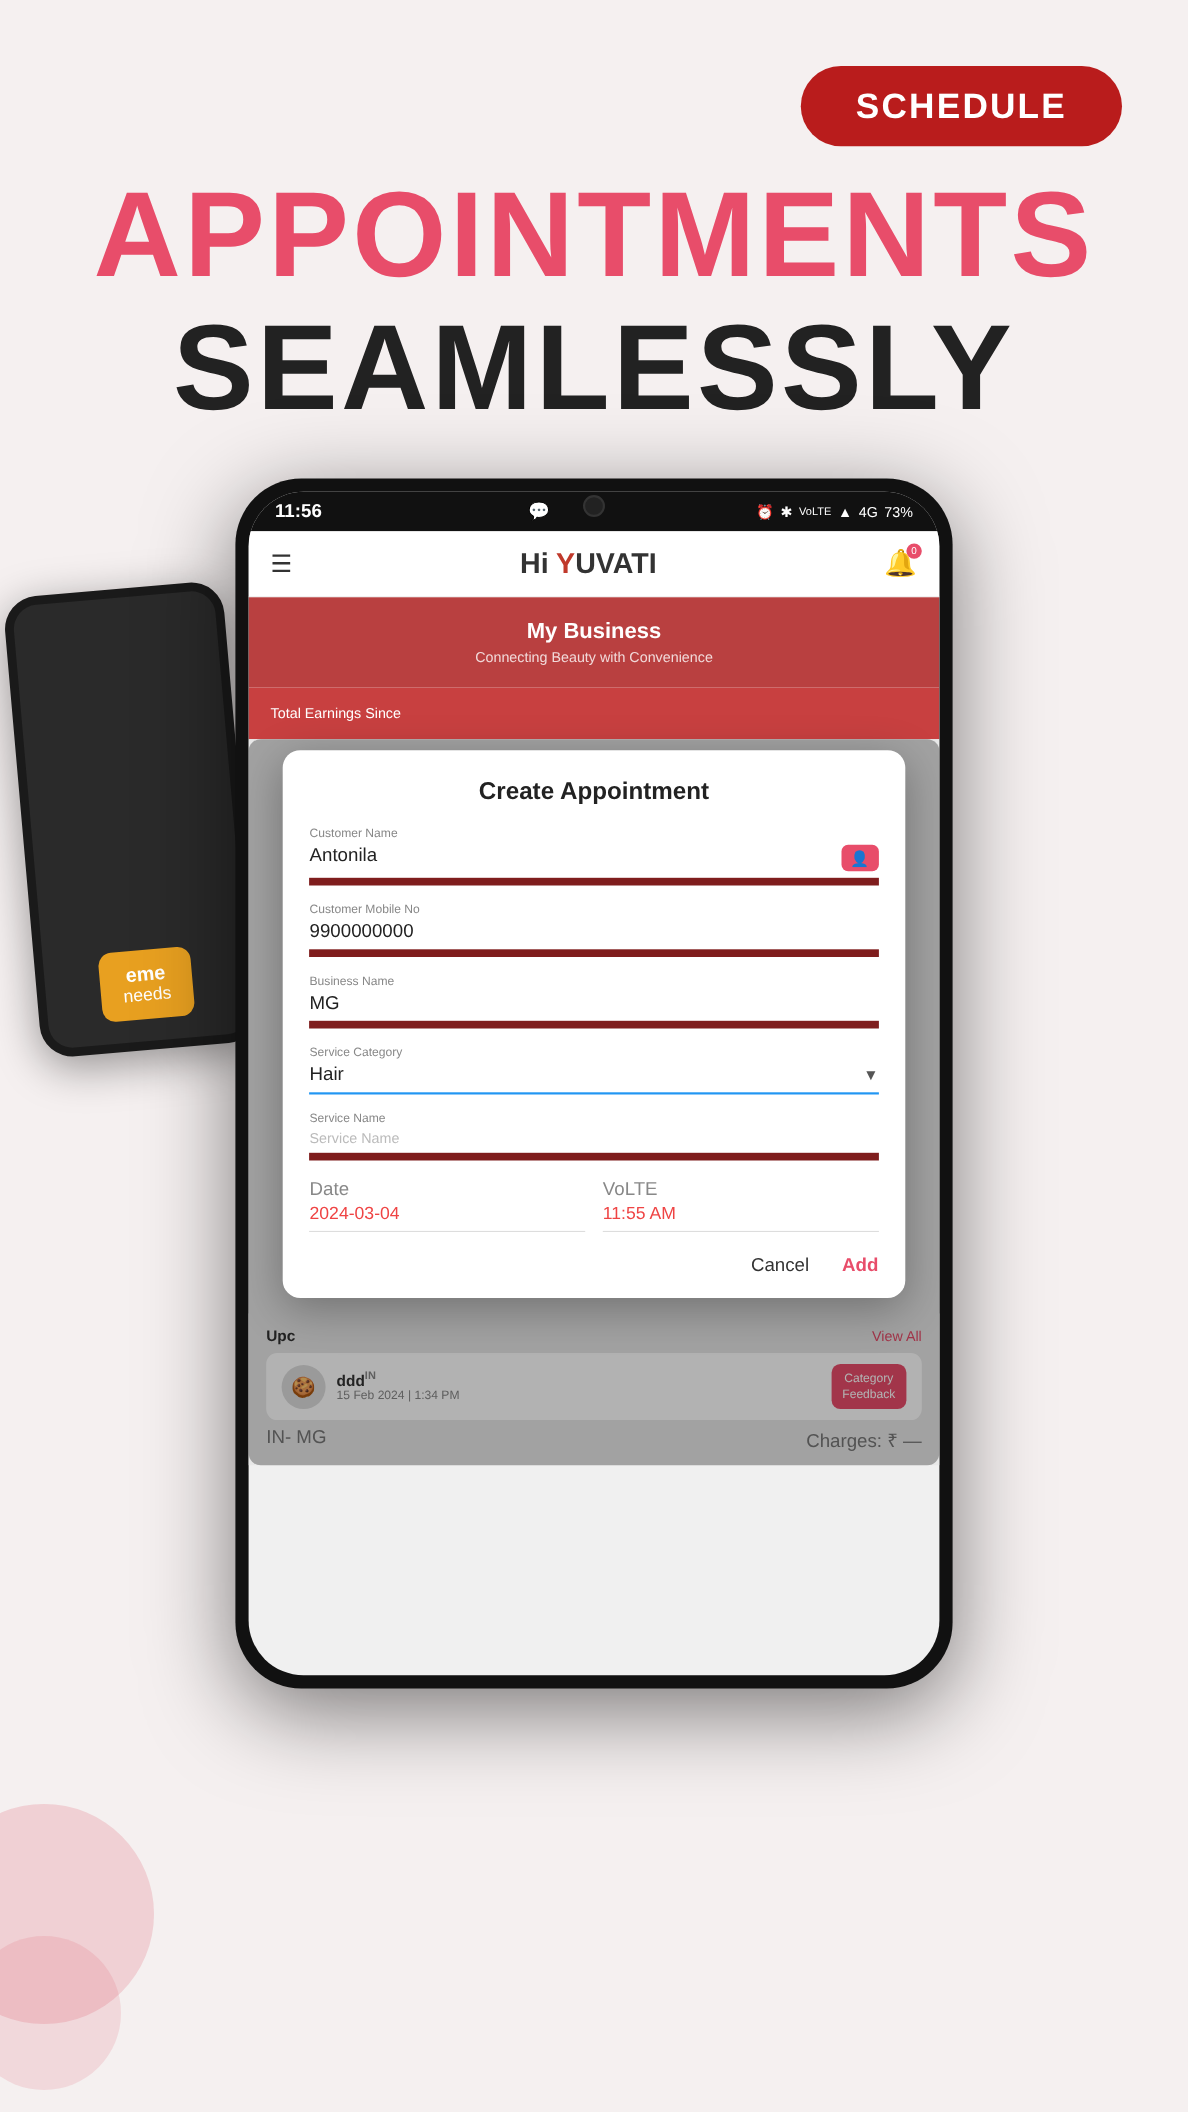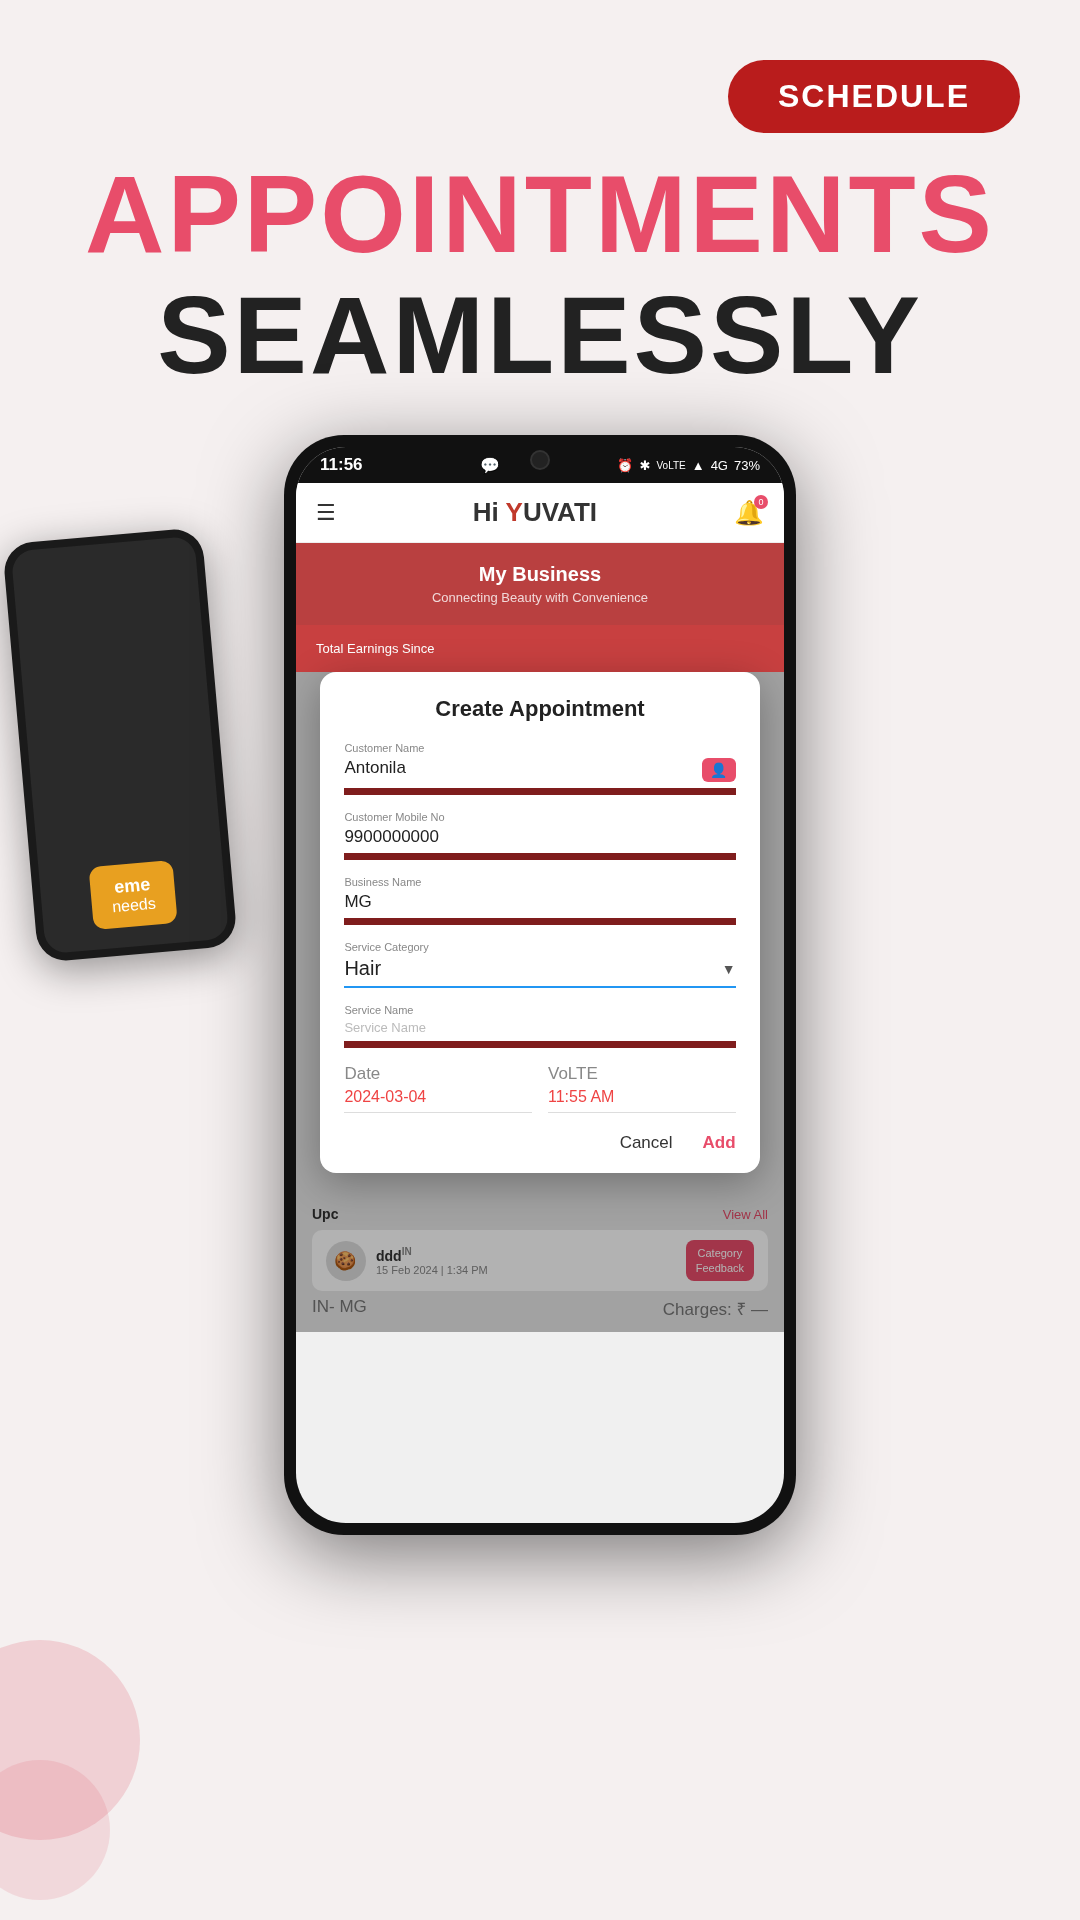--- a/index.html
+++ b/index.html
@@ -116,21 +116,21 @@
       border-radius: 12px;
       padding: 12px 20px;
       margin-bottom: 20px;
       text-align: center;
     }
     .phone-small-content .eme { color: white; font-size: 18px; font-weight: bold; }
     .phone-small-content .needs { color: white; font-size: 16px; }
 
     
     .phone-main {
-      width: 512px;
+      width: 652px;
       height: 1100px;
       background: #111;
       border-radius: 60px;
       position: relative;
       z-index: 2;
       box-shadow: 0 20px 80px rgba(0,0,0,0.5);
       overflow: hidden;
     }
 
     .phone-main-inner {
@@ -215,21 +215,22 @@
       position: absolute;
       top: 0;
       left: 0;
       right: 0;
       bottom: 0;
       background: rgba(0,0,0,0.3);
       z-index: 10;
       display: flex;
       align-items: flex-start;
       justify-content: center;
-      padding-top: 0;
+      padding-top: 10px;
+      border-radius: 11px;
     }
 
     .modal {
       background: white;
       border-radius: 16px;
       width: 90%;
       padding: 24px 24px 20px 24px;
       box-shadow: 0 10px 40px rgba(0,0,0,0.3);
     }
 
@@ -270,21 +271,21 @@
     }
 
     .service-category-row {
       display: flex;
       align-items: center;
       border-bottom: 2px solid #2196f3;
       padding-bottom: 6px;
     }
     .service-category-val {
       flex: 1;
-      font-size: 20px;
+      font-size: 17px;
       color: #222;
     }
     .dropdown-arrow { color: #555; font-size: 14px; }
 
     .service-name-empty {
       font-size: 13px;
       color: #bbb;
     }
 
     .date-time-row {

